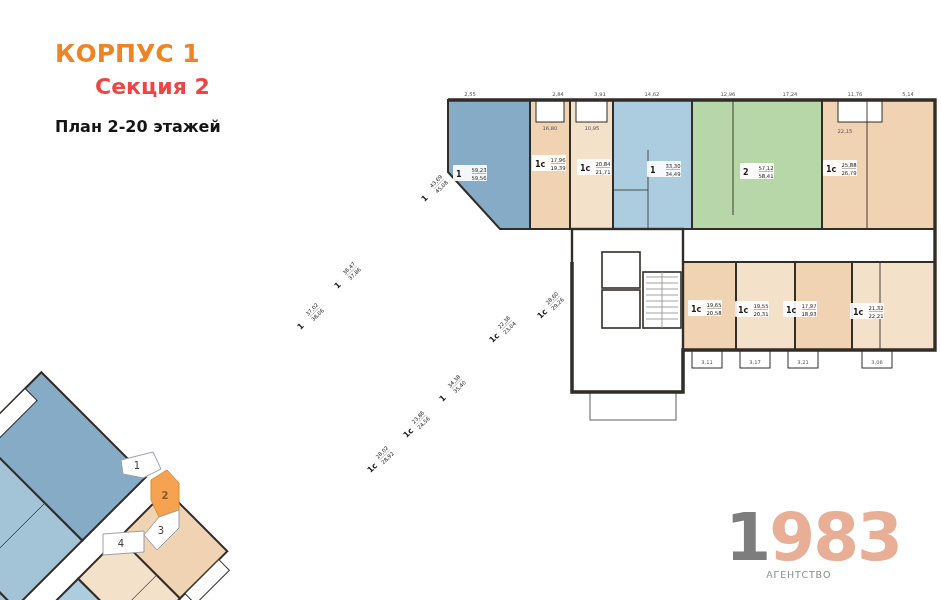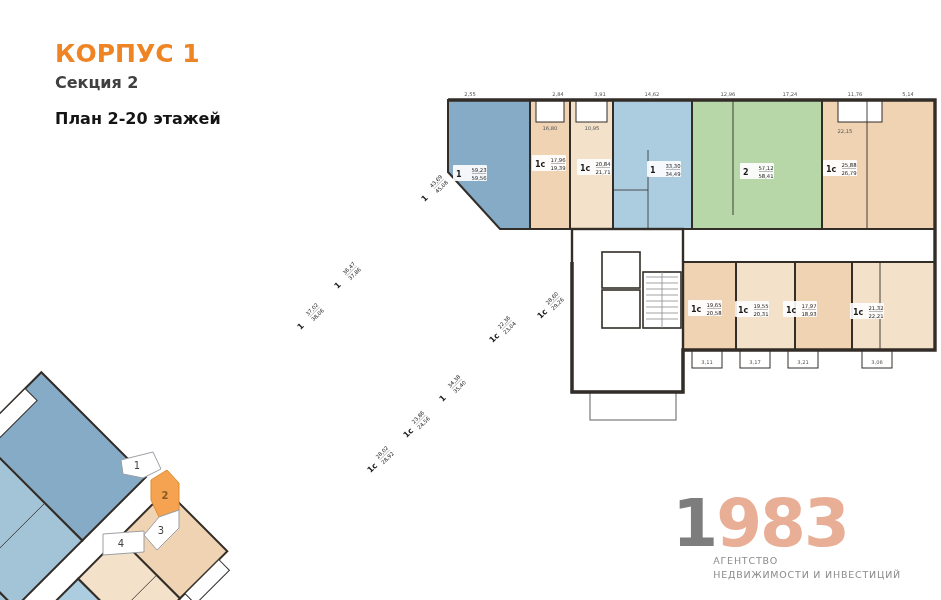--- a/index.html
+++ b/index.html
@@ -1,20 +1,20 @@
 <!DOCTYPE html>
 <html><head>
 <meta charset="utf-8">
 <style>
   html,body{margin:0;padding:0;}
   .page{position:relative;width:941px;height:600px;background:#ffffff;overflow:hidden;
         font-family:"DejaVu Sans","Liberation Sans",sans-serif;}
   .title-block{position:absolute;left:55px;top:38px;line-height:1.25;}
   .t1{font-size:25px;font-weight:bold;color:#ee8424;}
-  .t2{font-size:16px;font-weight:bold;color:#404040;margin-top:4px;}
+  .t2{font-size:22px;font-weight:bold;color:#ef4444;margin-top:4px;margin-left:40px;}
   .t3{font-size:16px;font-weight:bold;color:#141414;margin-top:16px;}
   .plan-svg{position:absolute;left:0;top:0;}
   .logo{position:absolute;right:40px;bottom:18px;text-align:left;}
   .logo .year{font-size:66px;font-weight:bold;line-height:0.9;letter-spacing:-2px;}
   .logo .y1{color:#7d7d7d;}
   .logo .y2{color:#e9ae96;}
   .logo .tag{font-size:9.5px;color:#8b8b8b;letter-spacing:0.8px;margin-left:41px;line-height:1.5;}
   
   .apt-type{font-size:8px;font-weight:bold;fill:#1c1c1c;}
   .apt-num{font-size:5.3px;fill:#1c1c1c;}
@@ -262,16 +262,15 @@
       <text class="mini-num" x="42" y="31" text-anchor="middle" stroke="none" fill="#444">1</text>
       <text class="mini-num-hl" x="70" y="61" text-anchor="middle" stroke="none">2</text>
       <text class="mini-num" x="66" y="96" text-anchor="middle" stroke="none" fill="#444">3</text>
       <text class="mini-num" x="26" y="109" text-anchor="middle" stroke="none" fill="#444">4</text>
     </g>
   </svg>
 
   <div class="logo">
     <div class="year"><span class="y1">1</span><span class="y2">983</span></div>
     <div class="tag">АГЕНТСТВО</div>
-    <div class="tag">НЕДВИЖИМОСТИ И ИНВЕСТИЦИЙ</div>
   </div>
 
 </div>
 
 </body></html>

